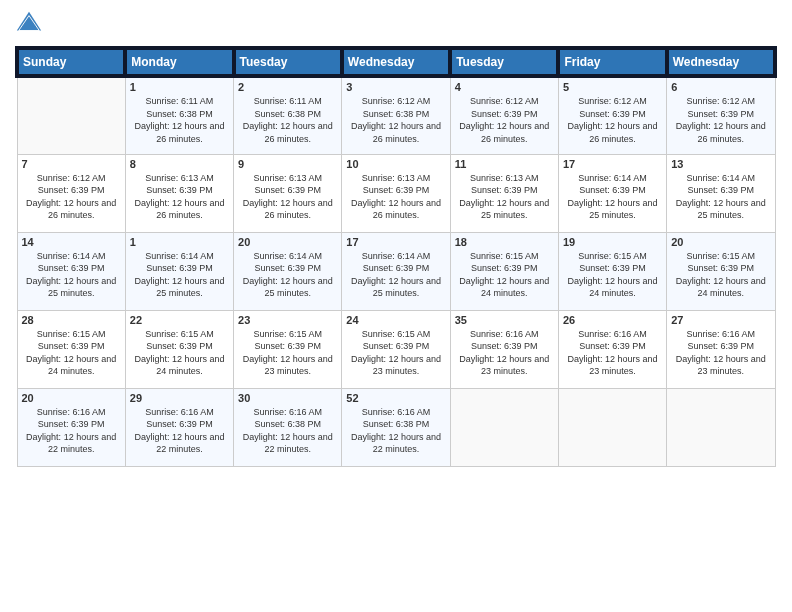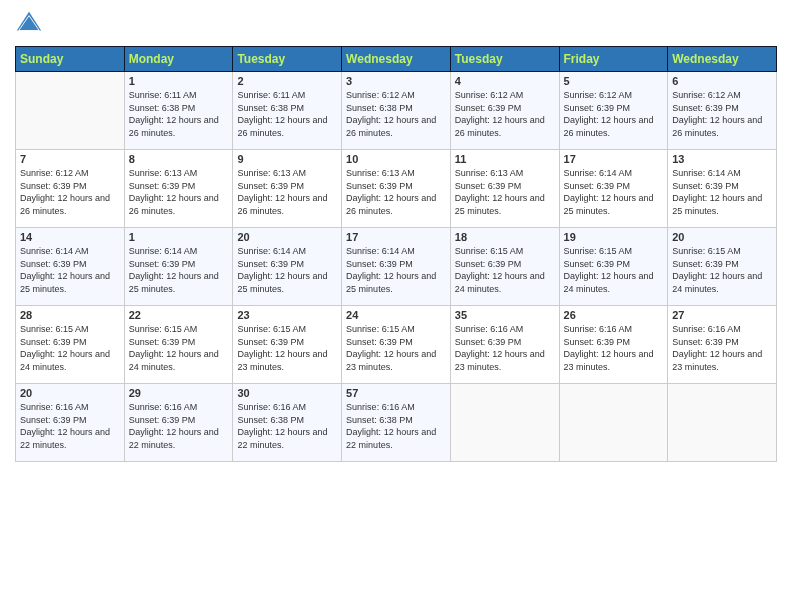--- a/index.html
+++ b/index.html
@@ -53,26 +53,26 @@
       color: #555;
       margin-top: 2px;
     }
     table {
       width: 100%;
       border-collapse: collapse;
       table-layout: fixed;
     }
     thead tr th {
       background-color: #2e75b6;
-      color: #bef264;
+      color: #ffffff;
       font-size: 12px;
       font-weight: bold;
       padding: 5px 4px;
       text-align: left;
-      border: 1px solid #0f172a;
+      border: 4px solid #0f172a;
     }
     tbody tr td {
       border: 1px solid #ccc;
       vertical-align: top;
       padding: 3px 4px;
       font-size: 9.5px;
       color: #333;
       height: 78px;
       background: #fff;
     }
@@ -86,20 +86,21 @@
       font-size: 11px;
       font-weight: bold;
       color: #333;
       display: block;
       margin-bottom: 2px;
     }
     .day-info {
       font-size: 9px;
       color: #333;
       line-height: 1.4;
+      text-align: center;
     }
     .empty-cell {
       background: #f9f9f9 !important;
     }
   </style>
 </head>
 <body>
 
 <div class="page">
   <div class="header">
@@ -256,21 +257,21 @@
           </td>
           <td>
             <span class="day-number">29</span>
             <div class="day-info">Sunrise: 6:16 AM<br>Sunset: 6:39 PM<br>Daylight: 12 hours and 22 minutes.</div>
           </td>
           <td>
             <span class="day-number">30</span>
             <div class="day-info">Sunrise: 6:16 AM<br>Sunset: 6:38 PM<br>Daylight: 12 hours and 22 minutes.</div>
           </td>
           <td>
-            <span class="day-number">57</span>
+            <span class="day-number">52</span>
             <div class="day-info">Sunrise: 6:16 AM<br>Sunset: 6:38 PM<br>Daylight: 12 hours and 22 minutes.</div>
           </td>
           <td class="empty-cell"></td>
           <td class="empty-cell"></td>
           <td class="empty-cell"></td>
         </tr>
       </tbody>
   </table>
 </div>
 

